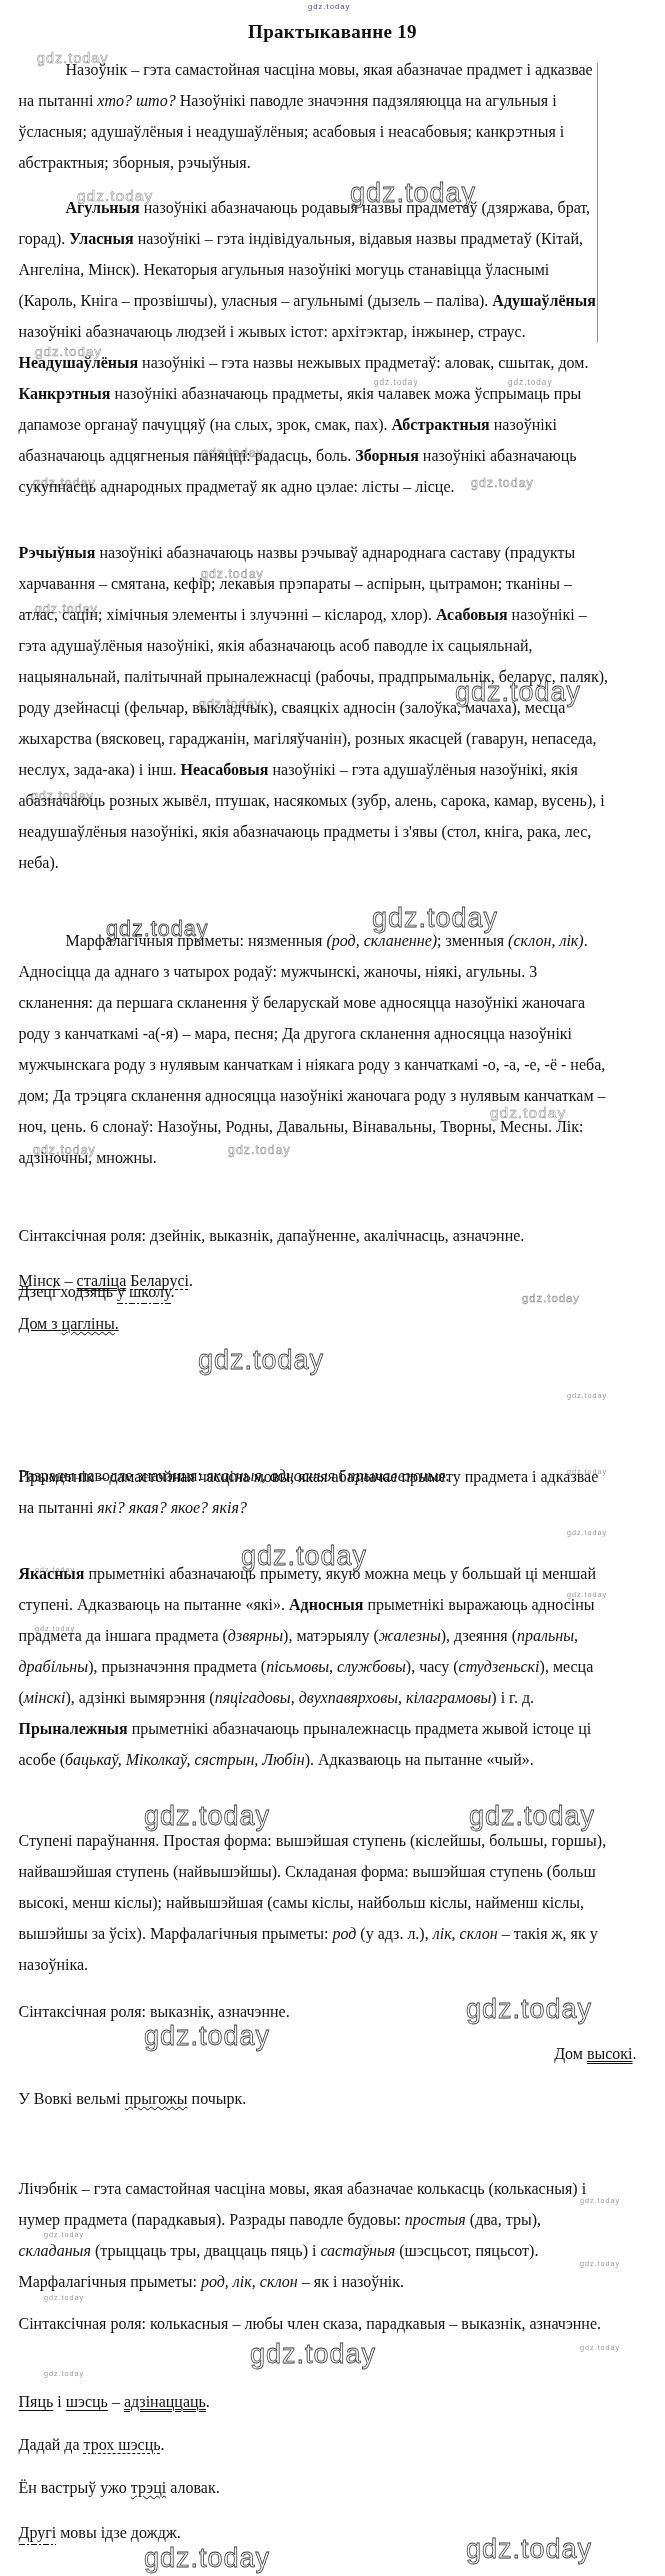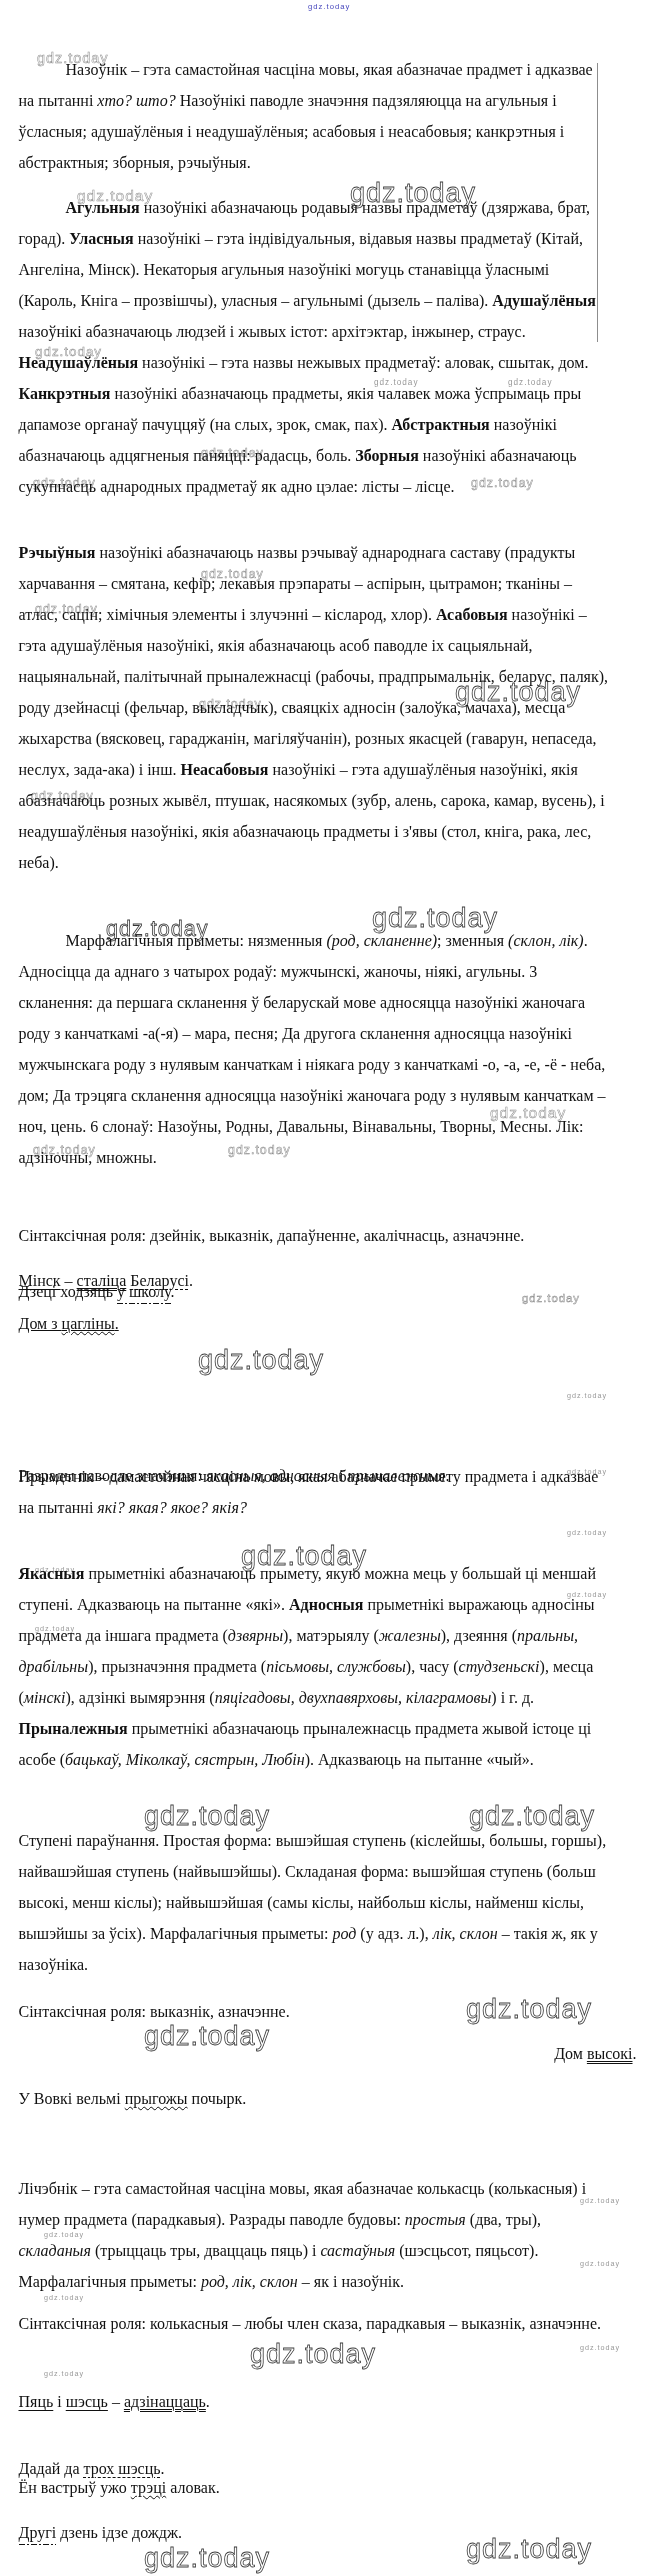--- a/index.html
+++ b/index.html
@@ -53,20 +53,21 @@
   }
   .edge-line{
     position:absolute;left:597px;top:63px;width:1px;height:279px;
     background:#8d8d8d;
   }
 </style>
 </head>
 <body>
 
 <div class="page">
+  <h1 class="doc-title">Практыкаванне 19</h1>
   <div>
       <div class="wm wm-blue" style="left: 308px; top: 2.1px; font-size: 7.7px;">gdz.today</div>
       <div class="wm wm-gray" style="left: 37px; top: 50px; font-size: 14.4px;">gdz.today</div>
       <div class="wm wm-gray" style="left: 77px; top: 187px; font-size: 15.5px;">gdz.today</div>
       <div class="wm wm-big" style="left: 350px; top: 178px; font-size: 27px;">gdz.today</div>
       <div class="wm wm-gray" style="left: 35px; top: 344px; font-size: 13.4px;">gdz.today</div>
       <div class="wm wm-tiny" style="left: 374px; top: 378px; font-size: 8.2px;">gdz.today</div>
       <div class="wm wm-tiny" style="left: 508px; top: 378px; font-size: 8.2px;">gdz.today</div>
       <div class="wm wm-gray" style="left: 201px; top: 446px; font-size: 12.4px;">gdz.today</div>
       <div class="wm wm-gray" style="left: 33px; top: 476px; font-size: 12.4px;">gdz.today</div>
@@ -116,19 +117,19 @@
       <p class="block" style="top: 1438px; width: 592px; margin-top: 23px;"><span>Прыметнік – самастойная часціна мовы, якая абазначае прымету прадмета і адказвае на пытанні </span><span class="i">які? якая? якое? якія?</span></p>
       <p class="block" style="top: 1460px; width: 618px;"><span>Разрады паводле значэння: </span><span class="i">якасныя, адносныя</span><span> і </span><span class="i">прыналежныя</span><span>.</span></p>
       <p class="block" style="top: 1558px; width: 587px;"><span class="b">Якасныя</span><span> прыметнікі абазначаюць прымету, якую можна мець у большай ці меншай ступені. Адказваюць на пытанне «які». </span><span class="b">Адносныя</span><span> прыметнікі выражаюць адносіны прадмета да іншага прадмета (</span><span class="i">дзвярны</span><span>), матэрыялу (</span><span class="i">жалезны</span><span>), дзеяння (</span><span class="i">пральны, драбільны</span><span>), прызначэння прадмета (</span><span class="i">пісьмовы, службовы</span><span>), часу (</span><span class="i">студзеньскі</span><span>), месца (</span><span class="i">мінскі</span><span>), адзінкі вымярэння (</span><span class="i">пяцігадовы, двухпавярховы, кілаграмовы</span><span>) і г. д. </span><span class="b">Прыналежныя</span><span> прыметнікі абазначаюць прыналежнасць прадмета жывой істоце ці асобе (</span><span class="i">бацькаў, Міколкаў, сястрын, Любін</span><span>). Адказваюць на пытанне «чый».</span></p>
       <p class="block" style="top: 1825px; width: 595px;"><span>Ступені параўнання. Простая форма: вышэйшая ступень (кіслейшы, большы, горшы), найвашэйшая ступень (найвышэйшы). Складаная форма: вышэйшая ступень (больш высокі, менш кіслы); найвышэйшая (самы кіслы, найбольш кіслы, найменш кіслы, вышэйшы за ўсіх). Марфалагічныя прыметы: </span><span class="i">род</span><span> (у адз. л.), </span><span class="i">лік, склон</span><span> – такія ж, як у назоўніка.</span></p>
       <p class="block" style="top: 1996px; width: 618px;"><span>Сінтаксічная роля: выказнік, азначэнне.</span></p>
       <p class="block" style="top: 2038px; width: 618px; text-align: right;"><span>Дом </span><span class="u-double">высокі</span><span>.</span></p>
       <p class="block" style="top: 2083px; width: 618px;"><span>У Вовкі вельмі </span><span class="u-wavy">прыгожы</span><span> почырк.</span></p>
       <p class="block" style="top: 2173px; width: 598px;"><span>Лічэбнік – гэта самастойная часціна мовы, якая абазначае колькасць (колькасныя) і нумер прадмета (парадкавыя). Разрады паводле будовы: </span><span class="i">простыя</span><span> (два, тры), </span><span class="i">складаныя</span><span> (трыццаць тры, дваццаць пяць) і </span><span class="i">састаўныя</span><span> (шэсцьсот, пяцьсот). Марфалагічныя прыметы: </span><span class="i">род, лік, склон</span><span> – як і назоўнік.</span></p>
       <p class="block" style="top: 2308px; width: 598px;"><span>Сінтаксічная роля: колькасныя – любы член сказа, парадкавыя – выказнік, азначэнне.</span></p>
       <p class="block" style="top: 2386px; width: 618px;"><span class="u-solid">Пяць</span><span> і </span><span class="u-solid">шэсць</span><span> – </span><span class="u-double">адзінаццаць</span><span>.</span></p>
-      <p class="block" style="top: 2429px; width: 618px; margin-top: 24px;"><span>Дадай да </span><span class="u-dashed">трох шэсць</span><span>.</span></p>
+      <p class="block" style="top: 2429px; width: 618px;"><span>Дадай да </span><span class="u-dashed">трох шэсць</span><span>.</span></p>
       <p class="block" style="top: 2472px; width: 618px;"><span>Ён вастрыў ужо </span><span class="u-wavy">трэці</span><span> аловак.</span></p>
-      <p class="block" style="top: 2517px; width: 618px;"><span class="u-dashdot">Другі</span><span> дзень ідзе дождж.</span></p>
+      <p class="block" style="top: 2517px; width: 618px;"><span class="u-dashdot">Другі</span><span> мовы ідзе дождж.</span></p>
     </div>
   <div class="edge-line"></div>
 </div>
 
 
 </body></html>

